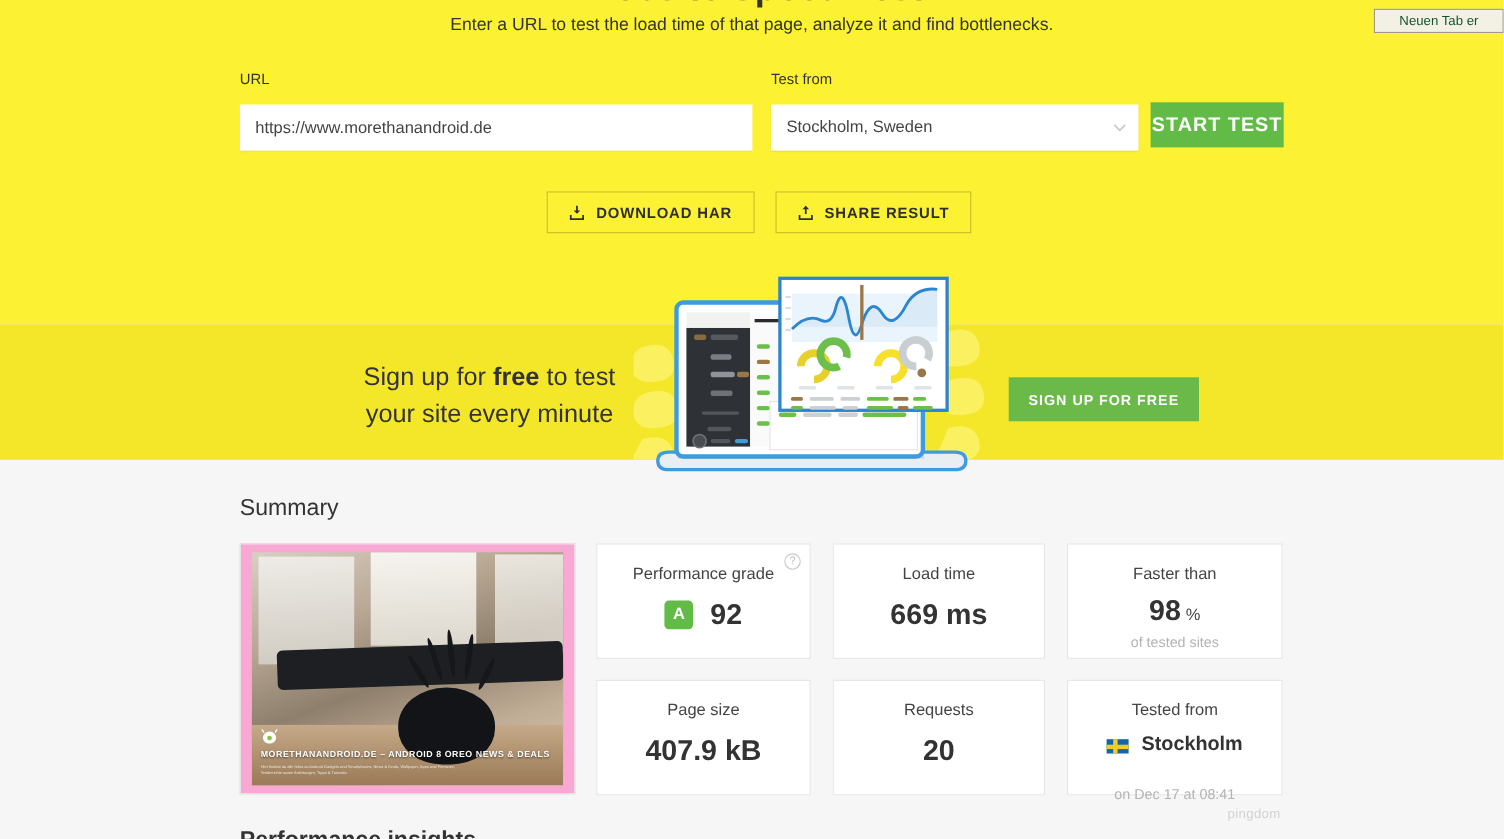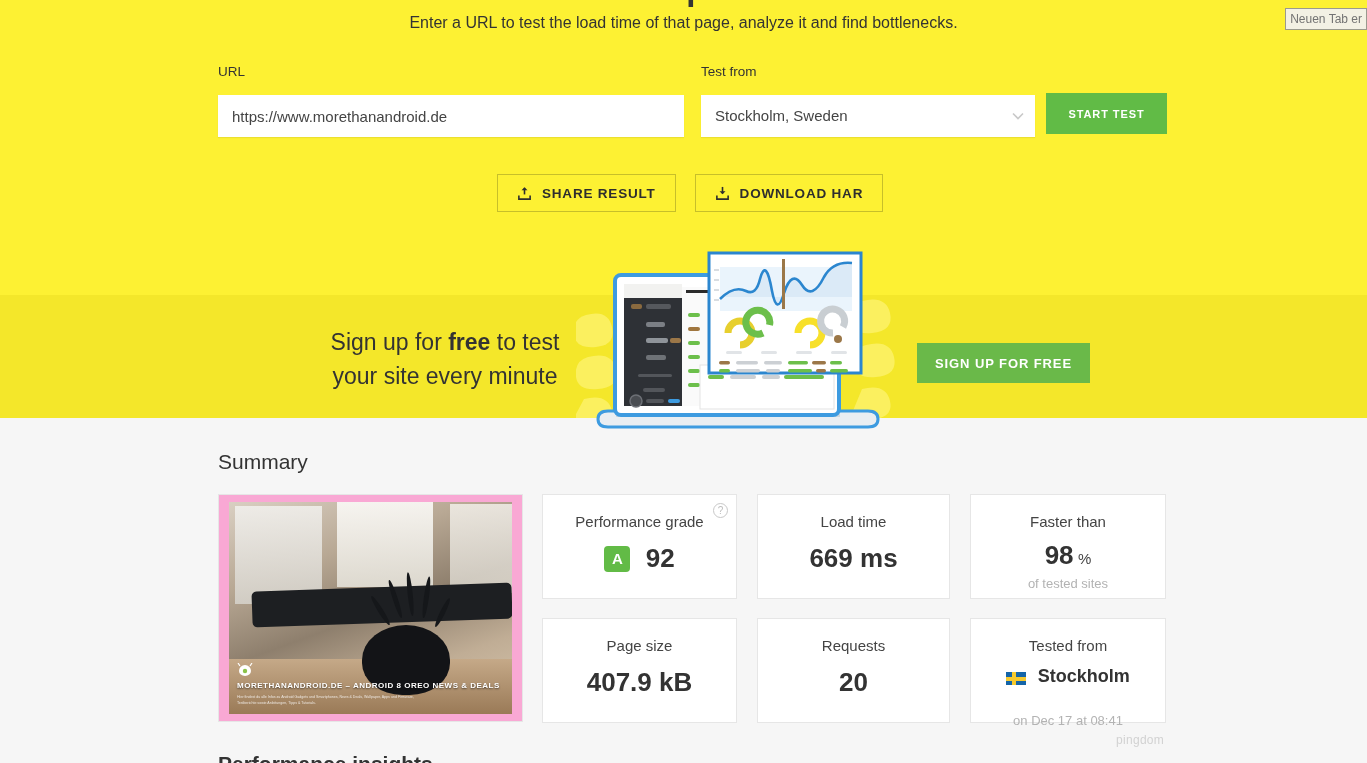--- a/index.html
+++ b/index.html
@@ -48,21 +48,21 @@
   }
   .chevron {
     position: absolute; right: 13px; top: 17px;
     width: 10px; height: 10px; pointer-events: none;
   }
   .chevron svg { display: block; }
 
   .btn-start {
     position: absolute; left: 1046px; top: 93px;
     width: 121px; height: 41px; background: #61bb46;
-    color: #ffffff; font-size: 11px; font-weight: bold; letter-spacing: .9px;
+    color: #ffffff; font-size: 18px; font-weight: bold; letter-spacing: .9px;
     border: none; cursor: pointer;
     font-family: "Liberation Sans", sans-serif;
   }
 
   .action-row { position: absolute; left: 497px; top: 174px; display: flex; gap: 19px; }
   .btn-ghost {
     height: 38px; border: 1px solid rgba(60,60,20,.28);
     background: transparent; color: #2e2e2e;
     font-size: 13.5px; font-weight: bold; letter-spacing: .8px;
     display: flex; align-items: center; gap: 10px;
@@ -177,21 +177,21 @@
     font-size: 12px; color: #d2d2d2; letter-spacing: .3px;
   }
   .perf-heading {
     position: absolute; left: 218px; top: 752px;
     font-size: 21px; color: #333333;
   }
 
   .tooltip {
     position: absolute; right: 0; top: 8px;
     background: #f3f1e4; border: 1px solid #9a9a8e;
-    font-size: 12px; color: #737373; padding: 3px 4px;
+    font-size: 12px; color: #14532d; padding: 3px 22px;
     white-space: nowrap; z-index: 50;
   }
 </style>
 </head>
 <body>
 
 <div class="page">
 
   <div class="hero">
     <div class="hero-title-clip">Website Speed Test</div>
@@ -214,36 +214,36 @@
       </span>
     </div>
   </div>
 
   <button class="btn-start">START TEST</button>
 
   <div class="action-row">
     <button class="btn-ghost">
       <span>
         <svg width="15" height="15" viewBox="0 0 16 16">
+          <path d="M8 1 v7" stroke="#2e2e2e" stroke-width="1.7" fill="none"></path>
+          <path d="M4.8 5.6 L8 8.8 L11.2 5.6" fill="#2e2e2e"></path>
+          <path d="M2 10 v4 h12 v-4" fill="none" stroke="#2e2e2e" stroke-width="1.7"></path>
+        </svg>
+      </span>
+      <span>DOWNLOAD HAR</span>
+    </button>
+    <button class="btn-ghost">
+      <span>
+        <svg width="15" height="15" viewBox="0 0 16 16">
           <path d="M8 9 v-7" stroke="#2e2e2e" stroke-width="1.7" fill="none"></path>
           <path d="M4.8 4.4 L8 1.2 L11.2 4.4" fill="#2e2e2e"></path>
           <path d="M2 10 v4 h12 v-4" fill="none" stroke="#2e2e2e" stroke-width="1.7"></path>
         </svg>
       </span>
       <span>SHARE RESULT</span>
-    </button>
-    <button class="btn-ghost">
-      <span>
-        <svg width="15" height="15" viewBox="0 0 16 16">
-          <path d="M8 1 v7" stroke="#2e2e2e" stroke-width="1.7" fill="none"></path>
-          <path d="M4.8 5.6 L8 8.8 L11.2 5.6" fill="#2e2e2e"></path>
-          <path d="M2 10 v4 h12 v-4" fill="none" stroke="#2e2e2e" stroke-width="1.7"></path>
-        </svg>
-      </span>
-      <span>DOWNLOAD HAR</span>
     </button>
   </div>
 
   <div class="banner">
     <div class="banner-blobs">
       <svg width="320" height="123" viewBox="0 0 320 123">
         <g fill="#fbf05f">
           <path d="M10 20 q22 -6 26 12 q4 18 -16 20 q-20 2 -22 -12 q-2 -16 12 -20z"></path>
           <path d="M12 62 q24 -6 28 12 q4 18 -18 20 q-20 2 -22 -12 q-2 -16 12 -20z"></path>
           <path d="M8 104 q24 -6 28 12 q4 16 -18 18 l-26 0 z"></path>

